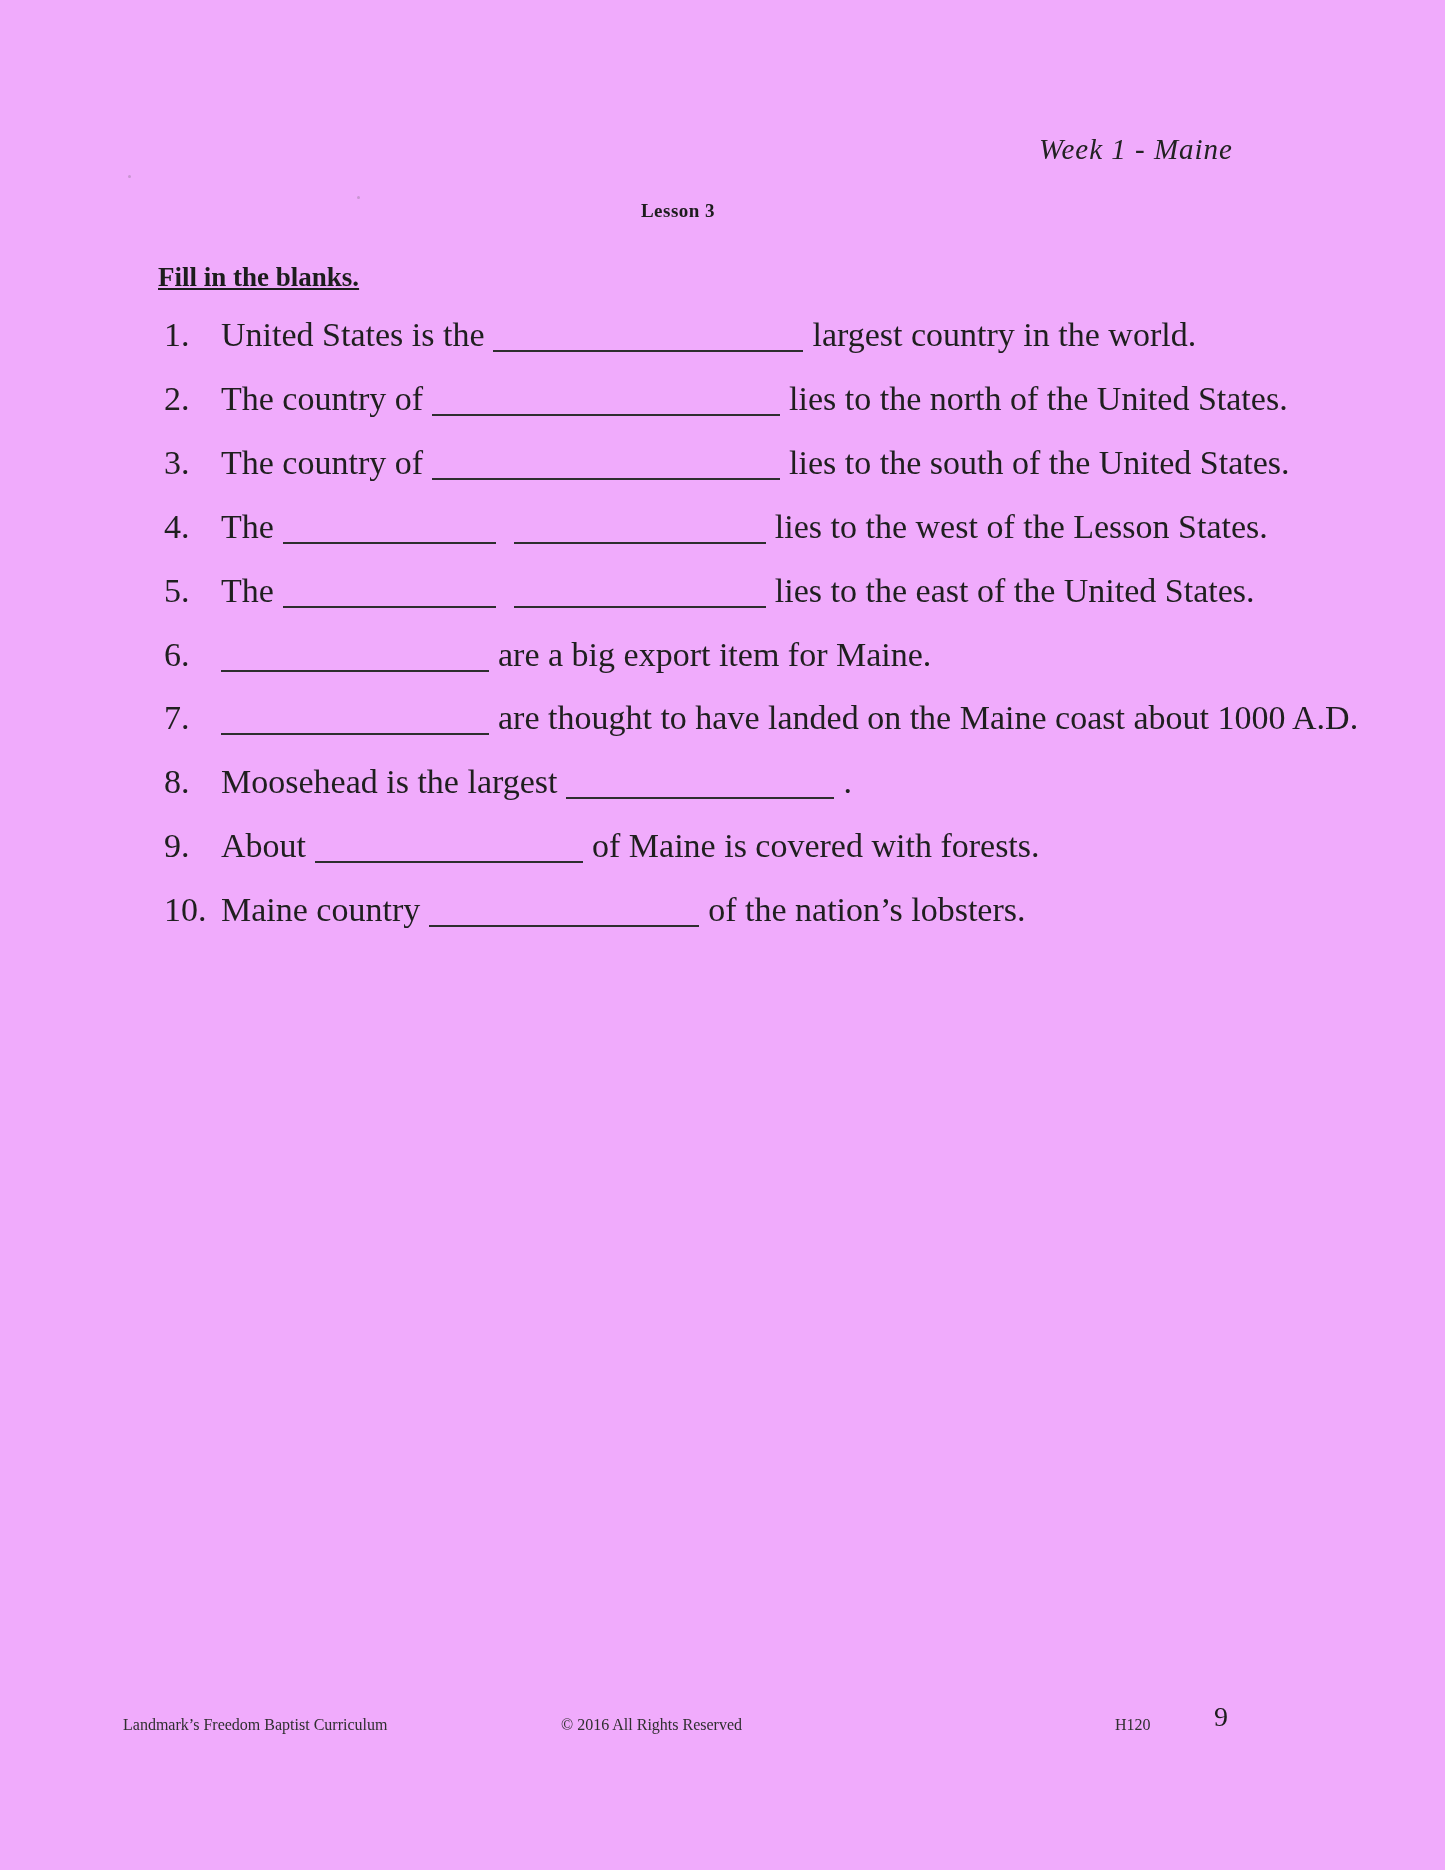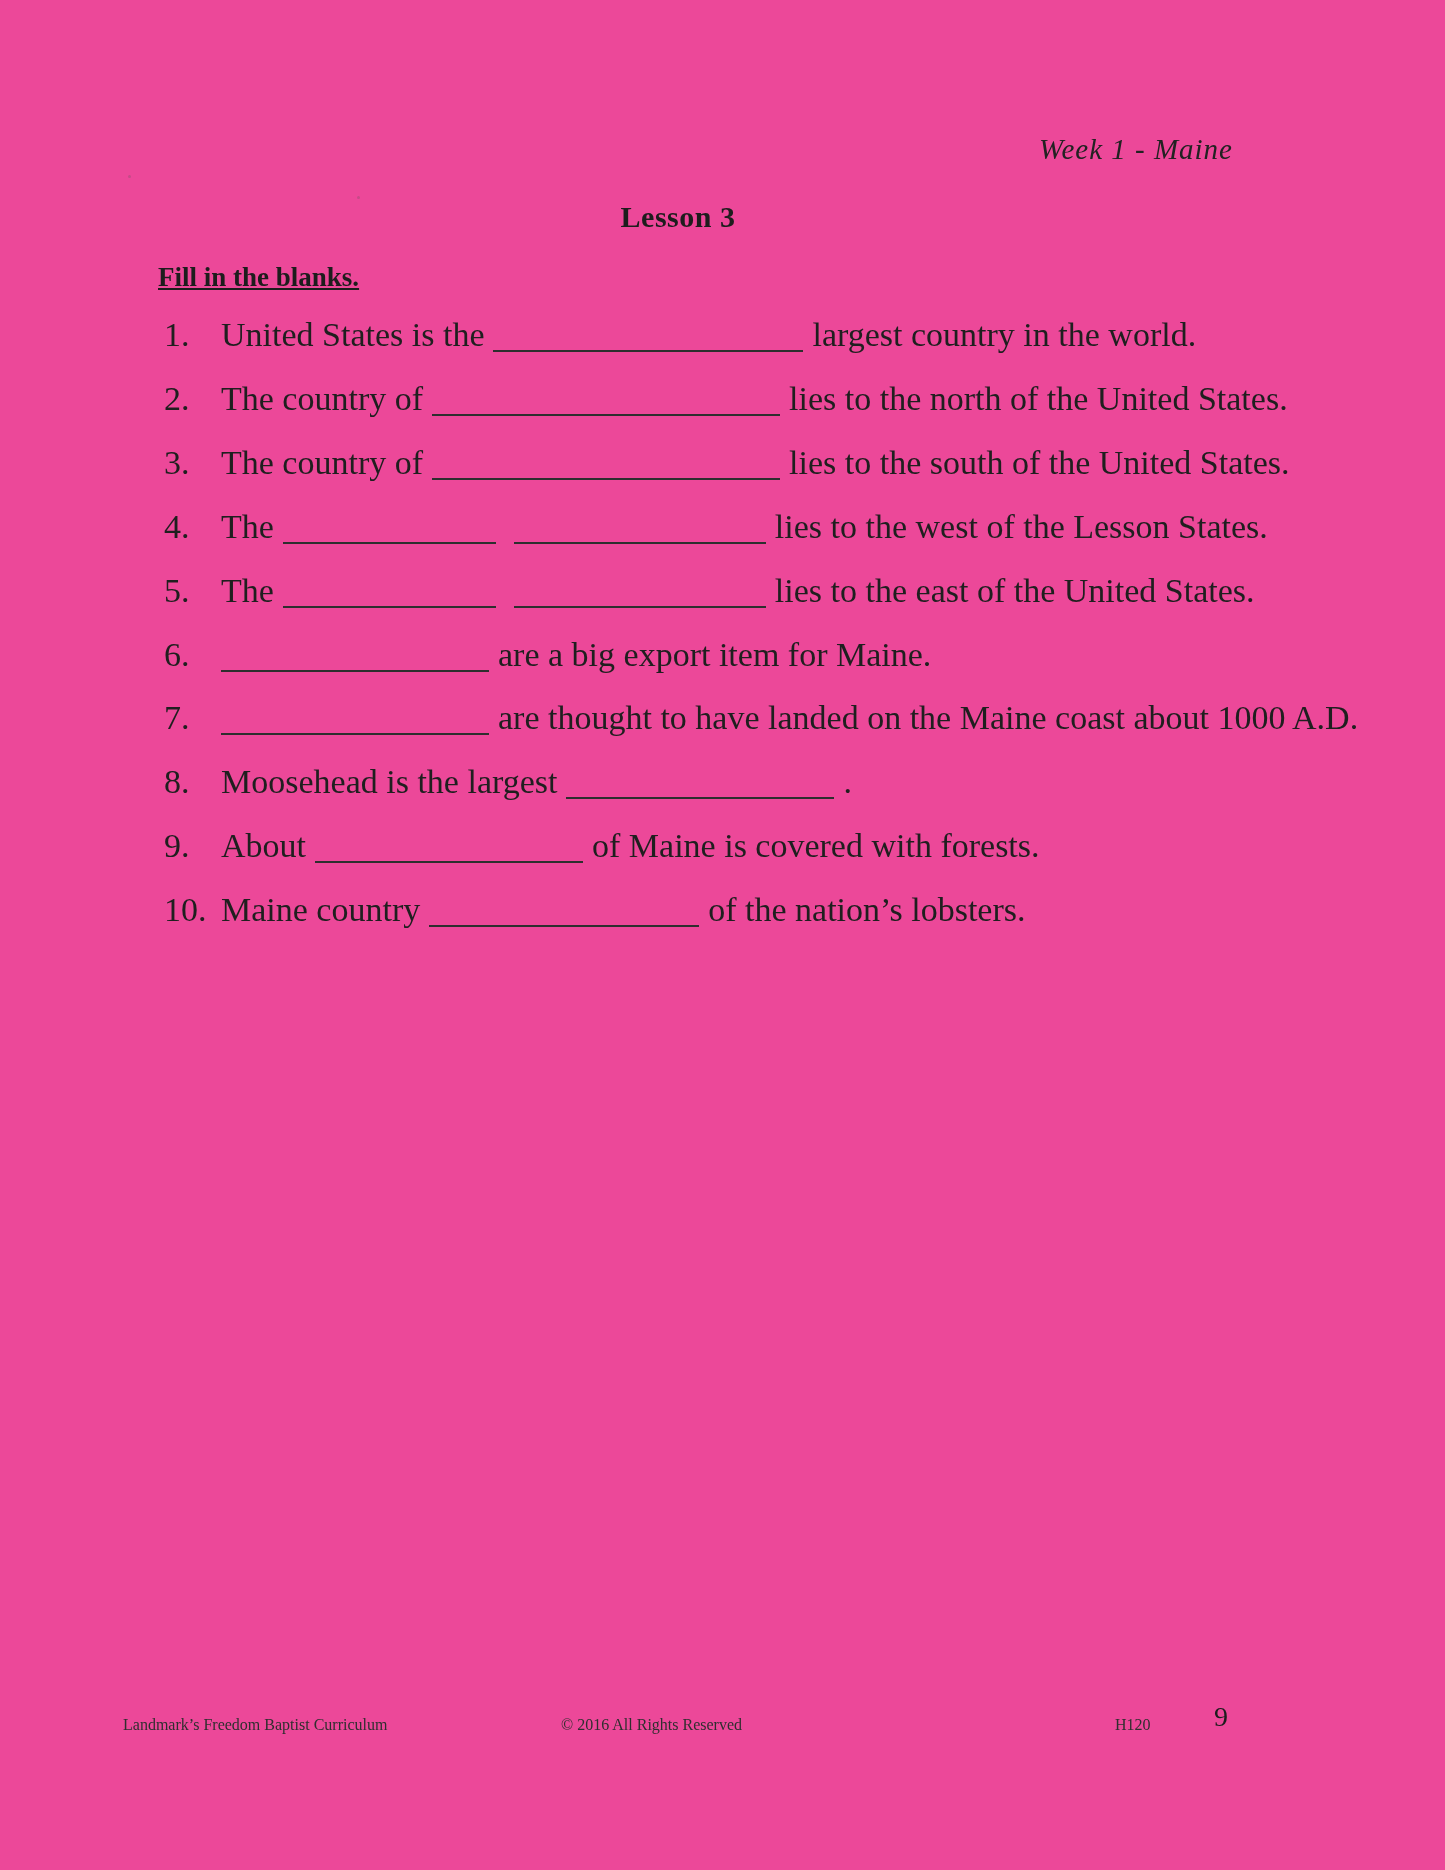--- a/index.html
+++ b/index.html
@@ -1,20 +1,20 @@
 <!DOCTYPE html>
 <html><head>
 <meta charset="utf-8">
 <style>
   html, body { margin: 0; padding: 0; background: #ffffff; }
   .page {
     position: relative;
     width: 1445px;
     height: 1870px;
-    background: #ec4899;
+    background: #f0abfc;
     font-family: "Liberation Serif", "DejaVu Serif", serif;
     color: #1d1d1d;
     overflow: hidden;
   }
 
   .week-header {
     position: absolute;
     top: 133px;
     right: 212px;
     font-style: italic;
@@ -22,21 +22,21 @@
     letter-spacing: 1px;
     color: #222;
   }
 
   .lesson-title {
     position: absolute;
     top: 200px;
     left: 678px;
     transform: translateX(-50%);
     font-weight: bold;
-    font-size: 30px;
+    font-size: 19px;
     letter-spacing: 0.5px;
   }
 
   .instruction {
     position: absolute;
     top: 262px;
     left: 158px;
     font-weight: bold;
     font-size: 27px;
     text-decoration: underline;

